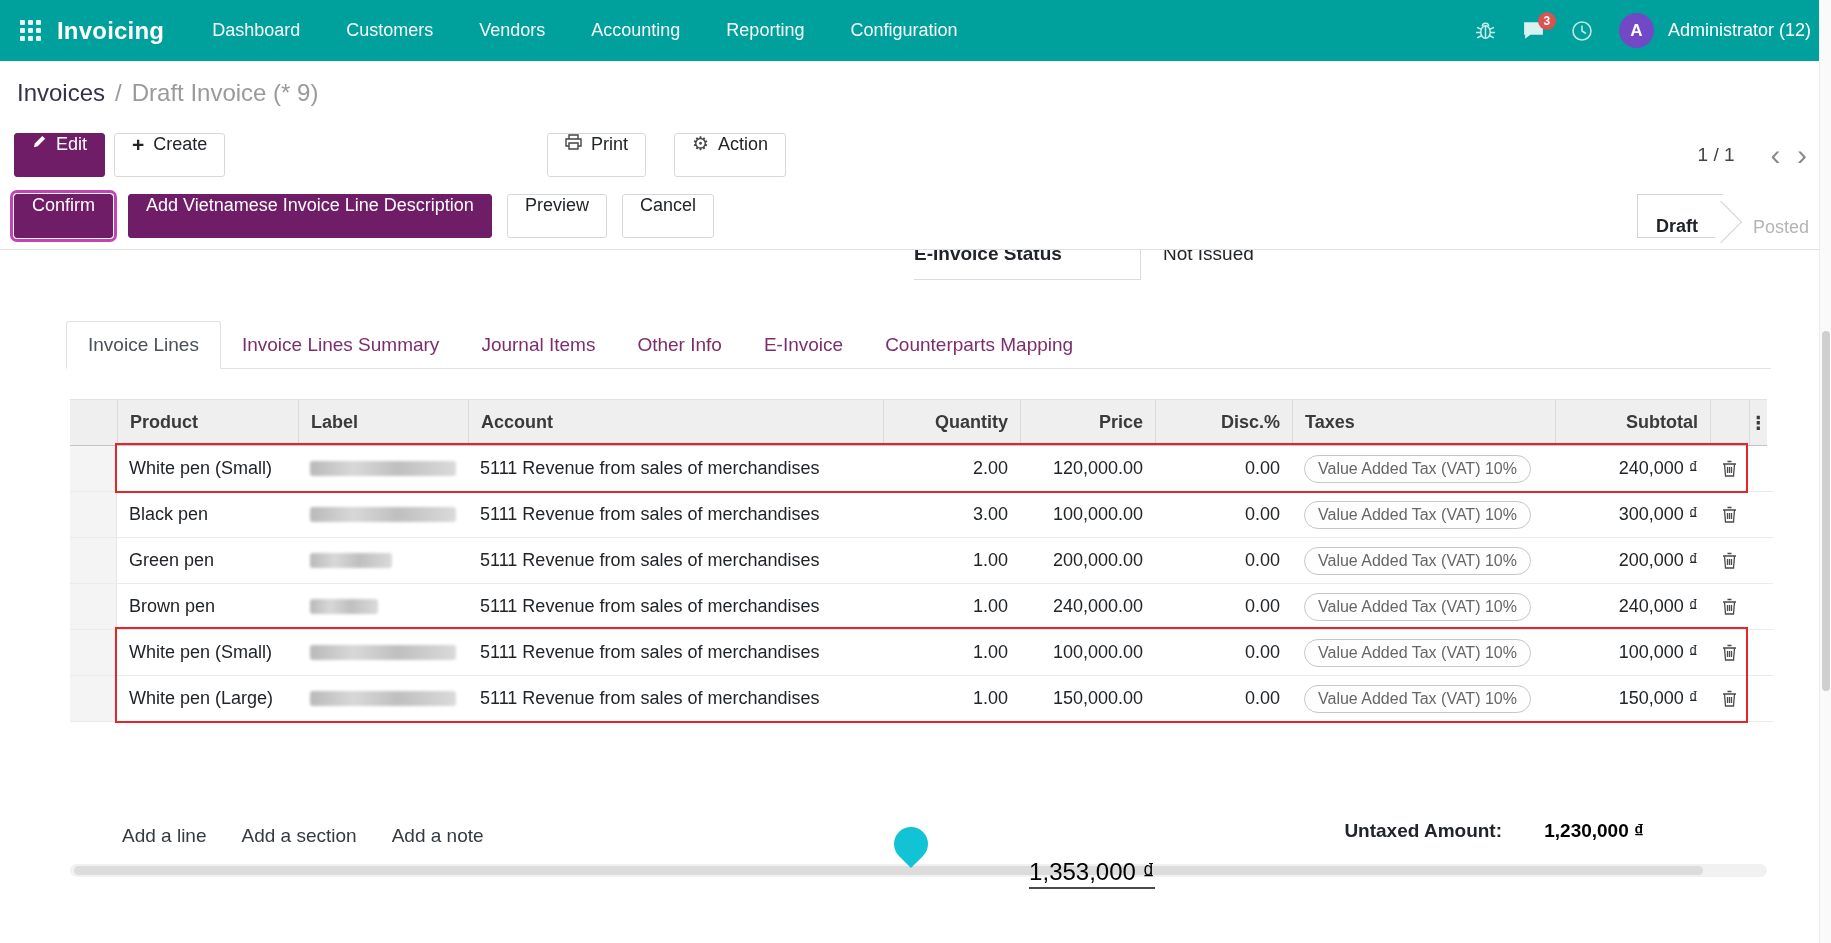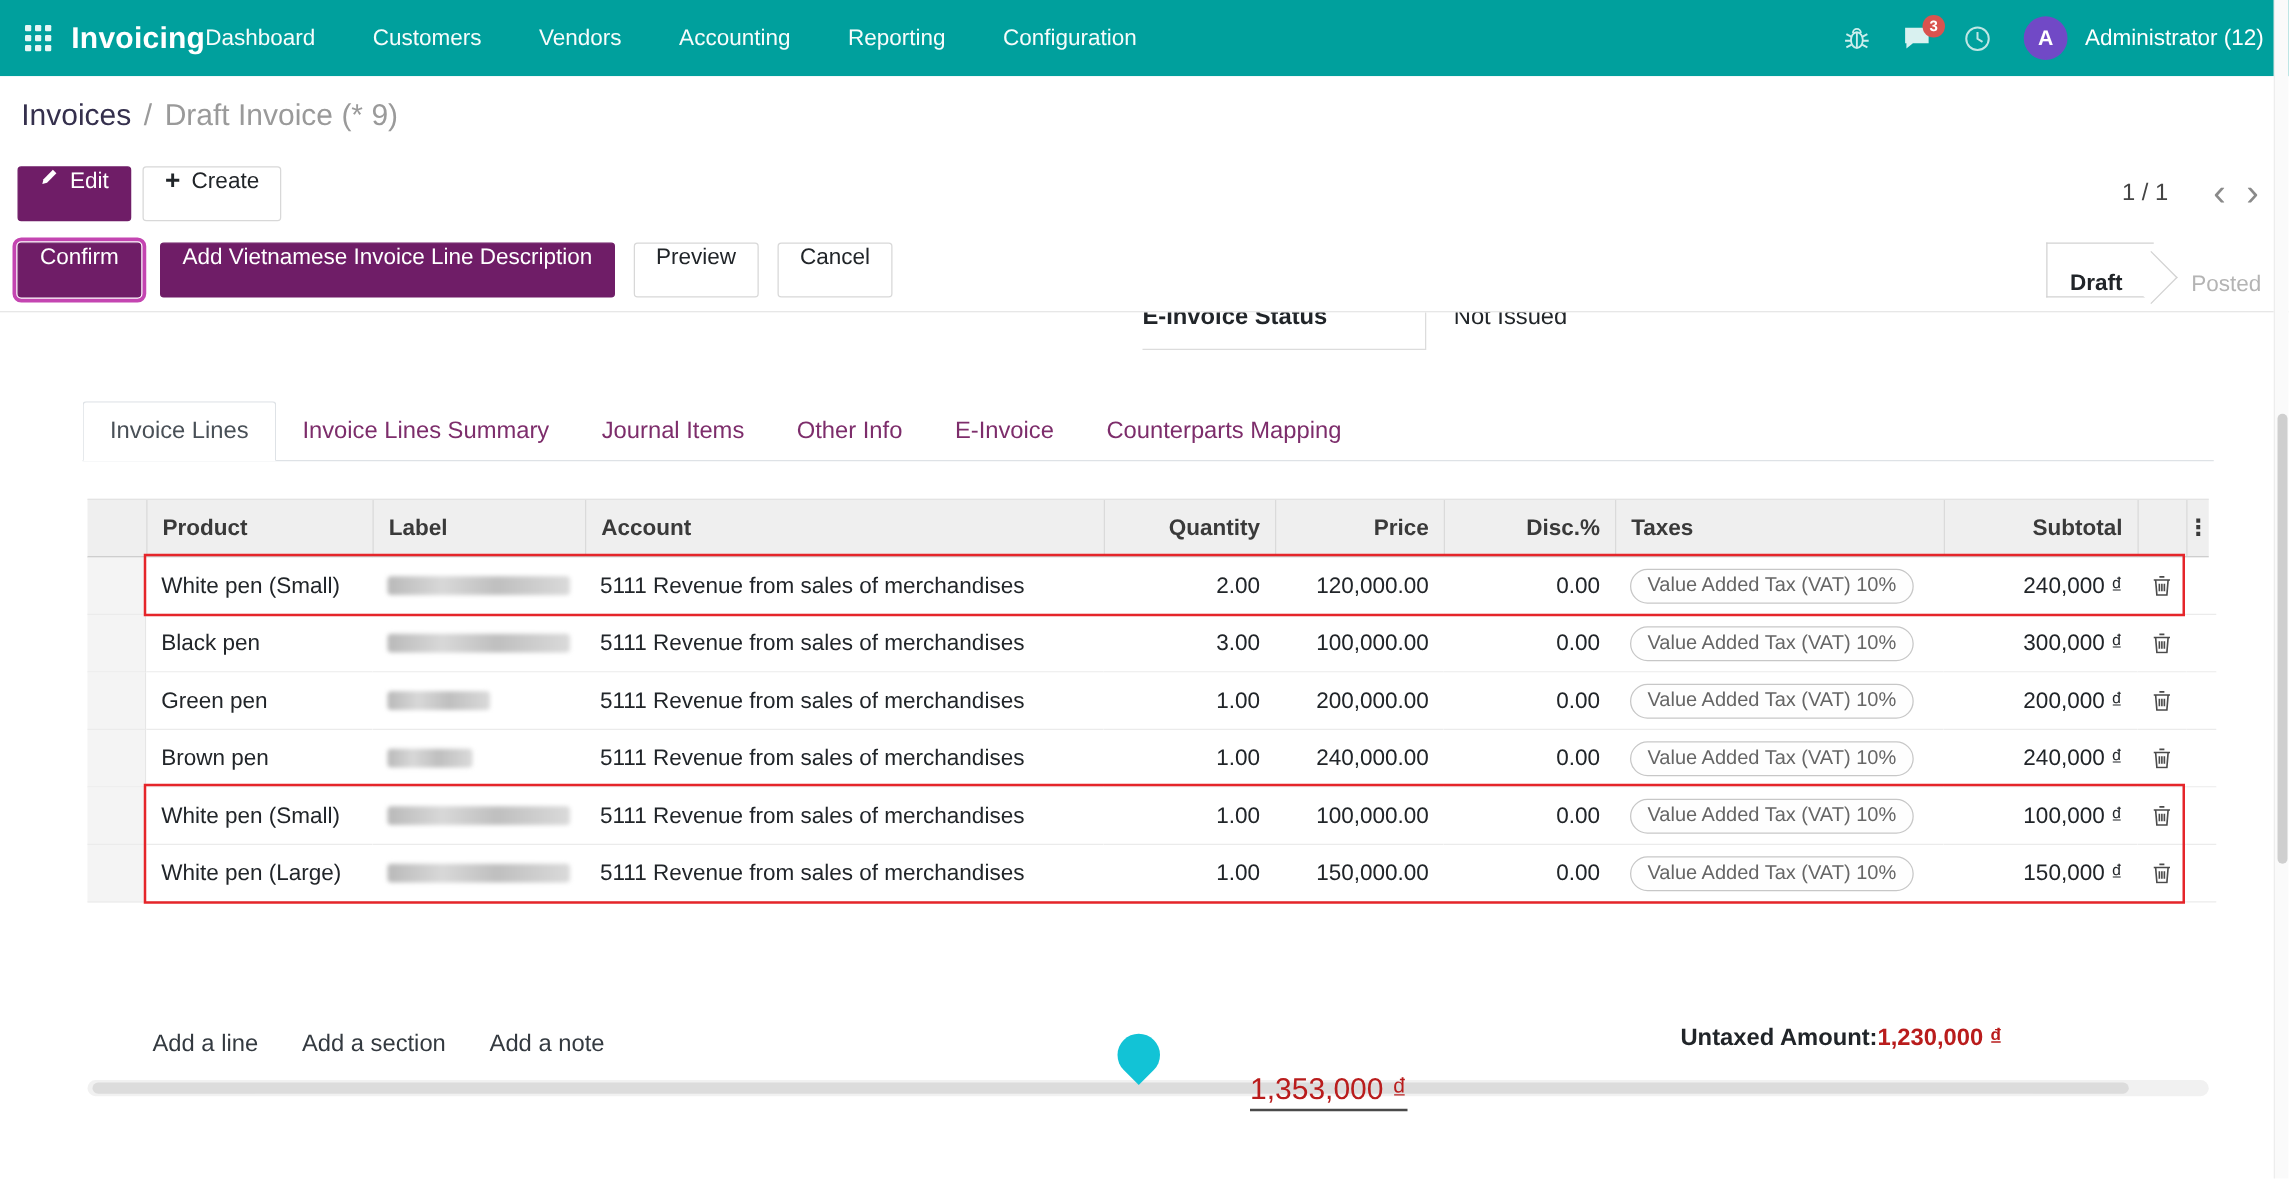--- a/index.html
+++ b/index.html
@@ -13,21 +13,21 @@
   }
   *{box-sizing:border-box;margin:0;padding:0}
   body{font-family:"Liberation Sans","DejaVu Sans",sans-serif;background:#fff}
   .page{position:relative;width:1831px;height:943px;background:#fff;overflow:hidden}
 
   
   .navbar{position:absolute;top:0;left:0;right:0;height:61px;background:var(--navbar);display:flex;align-items:center;padding:0 20px;color:#fff}
   .grid-icon{display:grid;grid-template-columns:repeat(3,5px);grid-gap:3px;cursor:pointer;margin-right:16px}
   .grid-icon i{width:5px;height:5px;background:#fff;opacity:.9;border-radius:1px}
   .app-title{font-size:24px;font-weight:700;letter-spacing:.2px;cursor:pointer}
-  .topmenu{display:flex;gap:46px;font-size:18px}
+  .topmenu{display:flex;gap:46px;margin-left:48px;font-size:18px}
   .topmenu span{cursor:pointer;opacity:.97}
   .systray{margin-left:auto;display:flex;align-items:center;gap:26px}
   .systray .icon-wrap{position:relative;display:flex;align-items:center;cursor:pointer}
   .badge{position:absolute;top:-8px;right:-11px;min-width:18px;height:18px;border-radius:9px;background:var(--badge);color:#fff;font-size:12px;display:flex;align-items:center;justify-content:center;padding:0 4px;font-weight:700}
   .avatar{width:35px;height:35px;border-radius:50%;background:var(--avatar);color:#fff;font-weight:700;font-size:17px;display:flex;align-items:center;justify-content:center;cursor:pointer}
   .username{font-size:18px;cursor:pointer;margin-left:-12px}
 
   
   .breadcrumb-row{position:absolute;top:61px;left:0;right:0;height:64px;display:flex;align-items:center;padding-left:17px;font-size:24px;background:#fff}
   .bc-link{color:#35304d;cursor:pointer}
@@ -92,21 +92,21 @@
   
   .h-scroll{position:absolute;top:614px;left:70px;width:1697px;height:13px;background:#f1f1f1;border-radius:7px}
   .h-scroll .thumb{position:absolute;left:4px;top:2px;height:9px;width:96%;background:#dcdcdc;border-radius:5px}
   .v-scroll{position:absolute;right:0;top:0;bottom:0;width:12px;background:#fafafa;border-left:1px solid #ededed}
   .v-scroll .thumb{position:absolute;left:2px;width:8px;top:331px;height:360px;background:#cfcfcf;border-radius:4px}
 
   
   .totals{position:absolute;top:570px;left:1000px;width:686px}
   .trow-total{display:flex;align-items:baseline;height:38px}
   .trow-total .tlabel{flex:1;text-align:right;font-size:19px;font-weight:700;color:#212529}
-  .trow-total .tvalue{width:184px;text-align:left;font-size:19px;color:#b91c1c}
+  .trow-total .tvalue{width:184px;text-align:center;font-size:19px;color:#000000}
   .trow-total.untaxed .tvalue{font-weight:700}
   .trow-total.grand .tvalue{font-size:24px;font-weight:400}
   .trow-total.grand .tvalue span{border-bottom:2px solid #4a4a4a;display:inline-block;padding-bottom:1px}
 
   
   .pin{position:absolute;left:894px;top:577px;width:34px;height:34px;background:var(--pin);border-radius:50% 50% 50% 0;transform:rotate(-45deg)}
 </style>
 </head>
 <body>
 
@@ -169,20 +169,32 @@
         <svg width="15" height="15" viewBox="0 0 16 16">
             <path d="M2 14l1-4 8-8 3 3-8 8-4 1z" fill="#fff"></path>
           </svg>
         <span>Edit</span>
       </button>
       <button class="btn">
         <span class="plus">+</span>
         <span>Create</span>
       </button>
     </div>
+    <div class="grp-center">
+      <button class="btn">
+        <svg width="17" height="16" viewBox="0 0 17 16" stroke="#444" stroke-width="1.4" fill="none">
+            <path d="M4 5V1h9v4M4 12H1V5h15v7h-3M4 9h9v6H4z"></path>
+          </svg>
+        <span>Print</span>
+      </button>
+      <button class="btn">
+        <span class="gear">⚙</span>
+        <span>Action</span>
+      </button>
+    </div>
     <div class="pager">
       <span class="count">1 / 1</span>
       <span>
         <span class="chev">‹</span>
         <span class="chev">›</span>
       </span>
     </div>
   </div>
 
   <div class="action-row">

